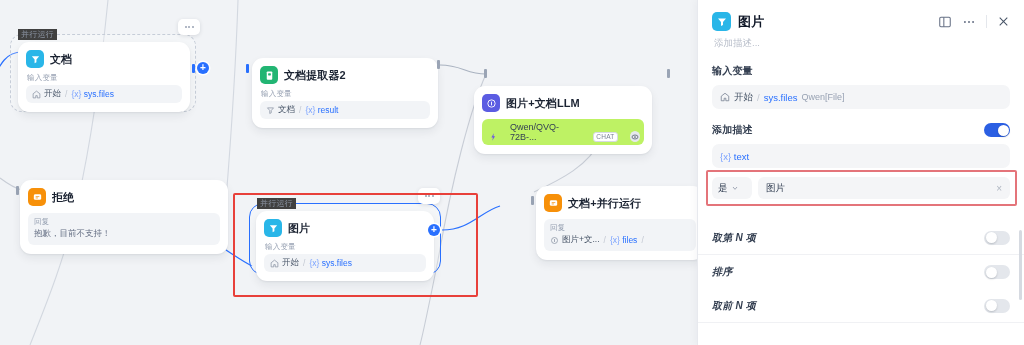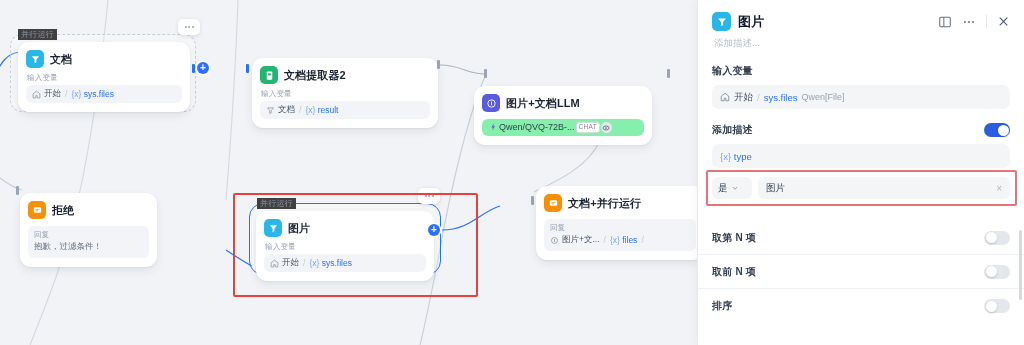--- a/index.html
+++ b/index.html
@@ -68,22 +68,22 @@
   }
   .node-field .sep { color: #c3c8d2; margin: 0 1px; }
   .var { color: #2970ff; }
   .var .brace { color: #7aa2ff; }
   .mini-ico { display: inline-flex; align-items: center; flex: 0 0 auto; }
   .ans-text { font-size: 8.5px; color: #667085; margin-top: 1px; }
   .ans-label { font-size: 7.5px; color: #98a2b3; }
 
   
   .model-row {
-    background: #86efac; border-radius: 6px;
-    padding: 3px 4px 3px 6px; display: flex; align-items: flex-start; gap: 1px;
+    background: #bef264; border-radius: 6px;
+    padding: 3px 4px 3px 6px; display: flex; align-items: flex-end; gap: 12px;
     font-size: 9px; color: #344054;
   }
   .chat-badge {
     font-size: 6.5px; color: #7b8494; border: 1px solid #d6dae2;
     border-radius: 3px; padding: 1px 2px; letter-spacing: .3px;
     background: #fff; line-height: 1;
   }
   .eye-badge {
     width: 11px; height: 11px; border-radius: 50%;
     background: #e6e8ed; display: flex; align-items: center; justify-content: center;
@@ -302,33 +302,33 @@
               <ellipse cx="12" cy="12" rx="9" ry="6" fill="none" stroke="#5d6675" stroke-width="2.5"></ellipse>
               <circle cx="12" cy="12" r="2.6" fill="#5d6675"></circle>
             </svg>
         </span>
       </div>
     </div>
 
     <div class="port gray" style="left:667px; top:69px;"></div>
 
     <div class="port gray" style="left:16px; top:186px;"></div>
-    <div class="node" style="left:20px; top:193px; width:137px;">
+    <div class="node" style="left:20px; top:180px; width:208px;">
       <div class="node-head">
         <div class="node-ico" style="background:#f79009;">
           <svg width="11" height="11" viewBox="0 0 24 24">
               <rect x="4" y="5" width="16" height="12" rx="3" fill="#fff"></rect>
               <path d="M8 10h8M8 13h5" stroke="#f79009" stroke-width="1.6"></path>
             </svg>
         </div>
         <div class="node-title">拒绝</div>
       </div>
       <div style="background:#f2f4f7;border-radius:6px;padding:4px 6px 5px 6px;margin-top:7px;">
         <div class="ans-label">回复</div>
-        <div class="ans-text">抱歉，过滤条件！</div>
+        <div class="ans-text">抱歉，目前不支持！</div>
       </div>
     </div>
 
     <div class="par-box" style="left:249px; top:203px; width:192px; height:72px; border-color:#2970ff; border-style:solid; border-width:1.5px; border-radius:14px;"></div>
     <div class="par-label" style="left:257px; top:198px;">并行运行</div>
 
     <div class="dots-btn" style="left:418px; top:188px;">
       <i></i>
         <i></i>
         <i></i>
@@ -446,21 +446,21 @@
     <div class="sec" style="margin-top:14px;">
       <div class="row-between">
         <div class="sec-label">添加描述</div>
         <div class="toggle on">
             <i></i>
           </div>
       </div>
       <div class="field-box" style="margin-top:7px;">
         <span class="var">
           <span class="brace">{x}</span>
-          <span>type</span>
+          <span>text</span>
         </span>
       </div>
     </div>
 
     <div class="sec" style="margin-top:9px;position:relative;">
       <div class="cond-row">
         <div class="cond-select">
           <span>是</span>
           <span>
             <svg width="8" height="8" viewBox="0 0 24 24">
@@ -469,37 +469,37 @@
           </span>
         </div>
         <div class="cond-value">
           <span>图片</span>
           <span class="clr">×</span>
         </div>
       </div>
       <div class="annot soft" style="left:8px; top:-7px; width:311px; height:36px;"></div>
     </div>
 
-    <div style="margin-top:22px;">
+    <div style="margin-top:22px;font-style:italic;">
       <div class="opt-row">
         <span class="opt-label">取第 N 项</span>
         <span class="toggle">
             <i></i>
           </span>
       </div>
+      <div class="opt-row" style="border-bottom:none;">
+        <span class="opt-label">排序</span>
+        <span class="toggle">
+            <i></i>
+          </span>
+      </div>
       <div class="opt-row">
         <span class="opt-label">取前 N 项</span>
         <span class="toggle">
             <i></i>
           </span>
       </div>
-      <div class="opt-row" style="border-bottom:none;">
-        <span class="opt-label">排序</span>
-        <span class="toggle">
-            <i></i>
-          </span>
-      </div>
     </div>
 
     <div class="scrollbar"></div>
   </div>
 
 </div>
 
 </body></html>

